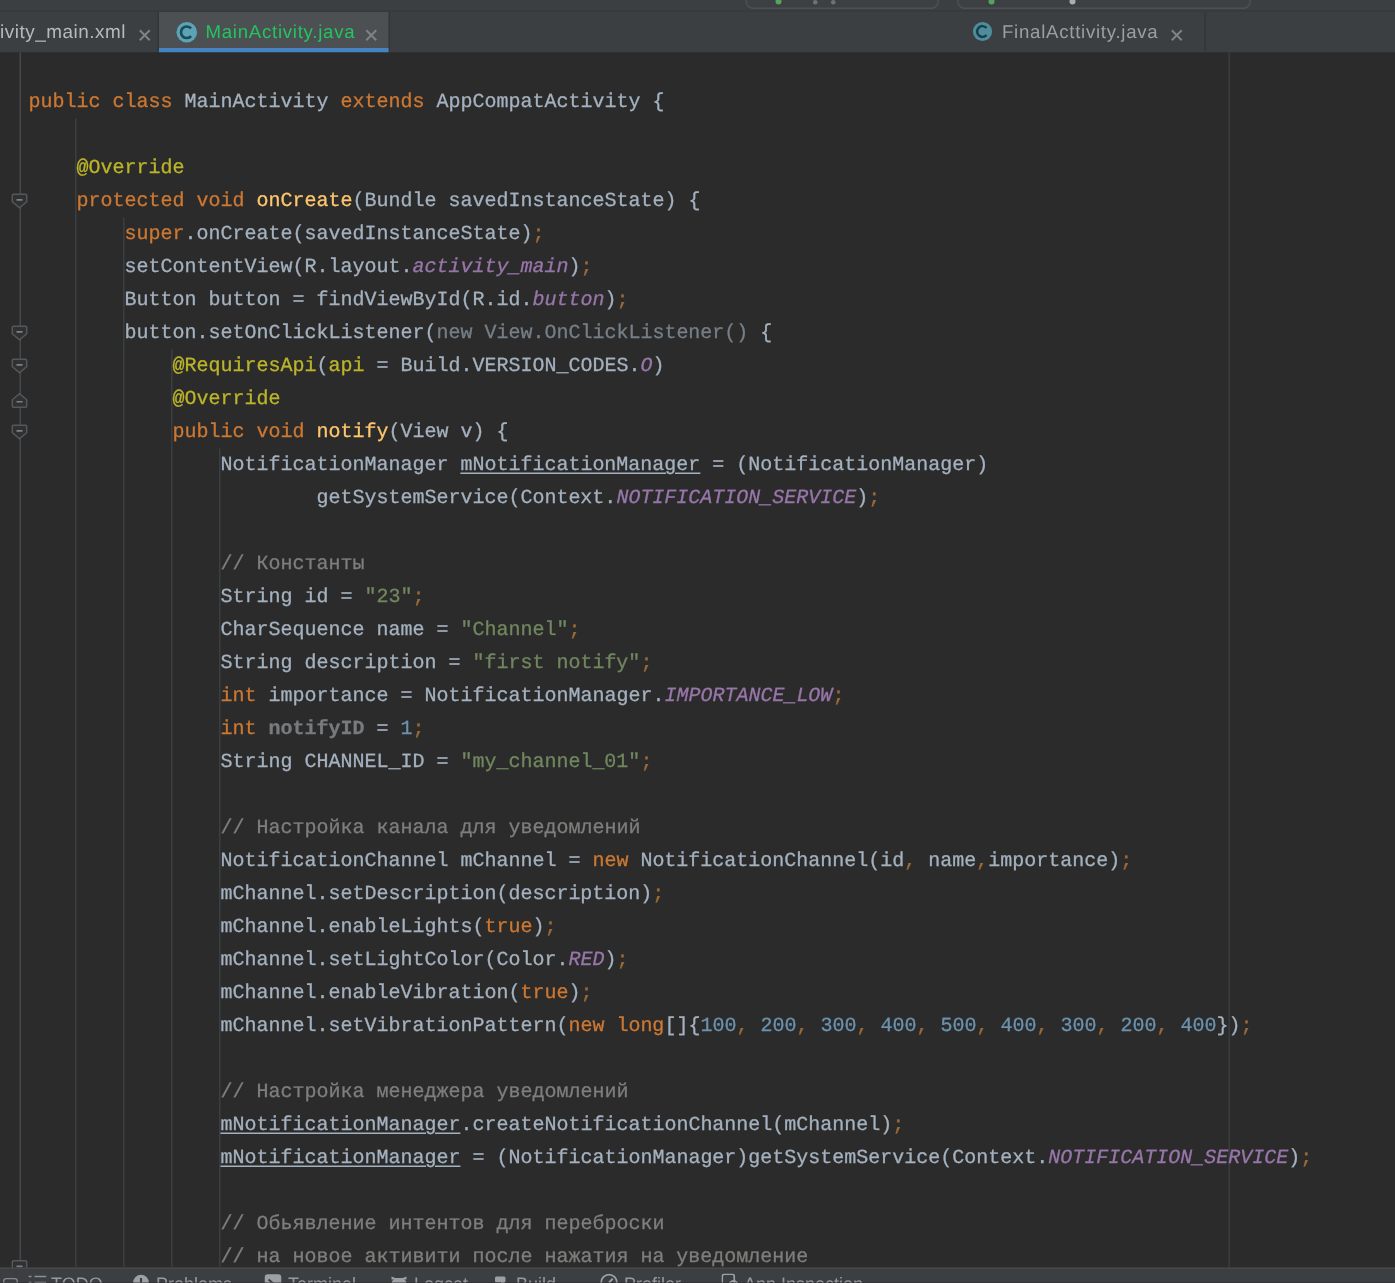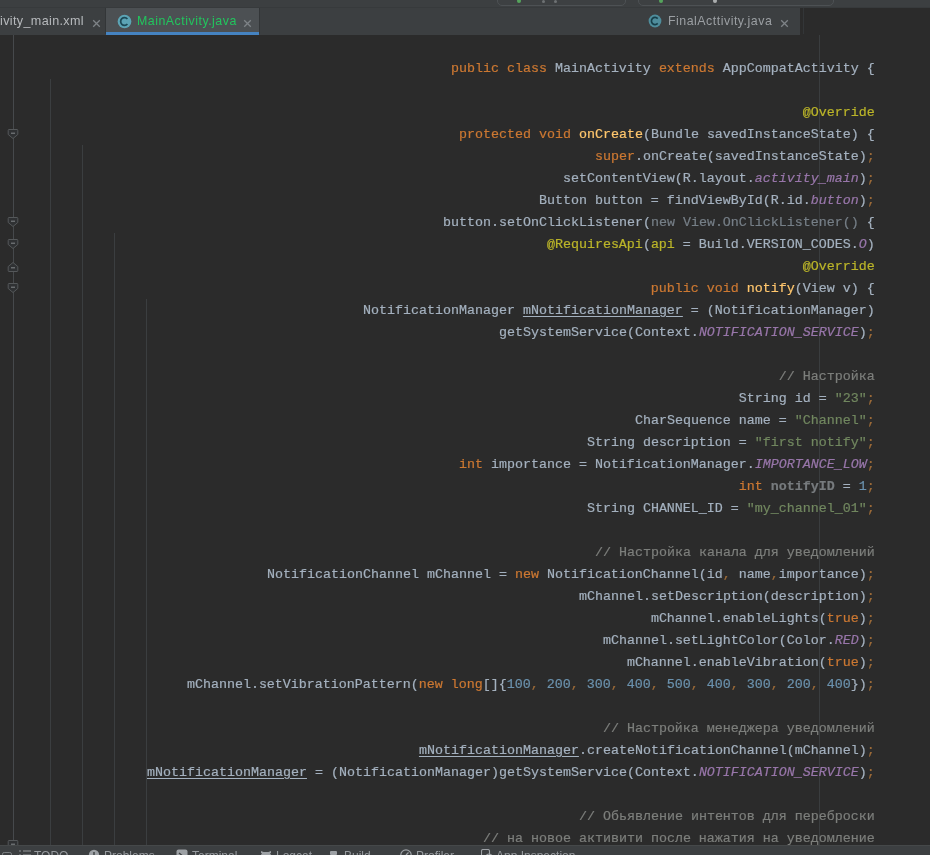--- a/index.html
+++ b/index.html
@@ -1,21 +1,21 @@
 <!DOCTYPE html>
 <html><head><meta charset="utf-8"><style>
 html,body{margin:0;padding:0;width:930px;height:855px;overflow:hidden;background:#2b2b2b;}
 .abs{position:absolute;}
 #top{position:absolute;left:0;top:0;width:930px;height:8px;background:#3c3f41;border-bottom:1px solid #373a3c;box-sizing:border-box;overflow:hidden;}
 .tbtn{position:absolute;top:-9px;height:13px;border:1px solid #4d5154;border-radius:5px;background:#3d4042;}
 .dot{position:absolute;border-radius:50%;}
-#tabs{position:absolute;left:0;top:8px;width:800px;height:27px;background:#3c3f41;font-family:"Liberation Sans",sans-serif;font-size:12.4px;}
+#tabs{position:absolute;left:0;top:8px;width:930px;height:27px;background:#3c3f41;font-family:"Liberation Sans",sans-serif;font-size:12.4px;}
 .tab{position:absolute;top:0;height:26px;border-right:1px solid #333638;}
 .tlabel{position:absolute;top:6px;white-space:nowrap;letter-spacing:0.5px;}
-#editor{position:absolute;left:0;top:35px;width:930px;height:810px;background:#2b2b2b;text-align:right;}
+#editor{position:absolute;left:0;top:35px;width:930px;height:810px;background:#2b2b2b;}
 .vline{position:absolute;width:1px;}
 pre{margin:0;position:absolute;left:19px;top:23px;font-family:"Liberation Mono",monospace;font-size:13.33px;line-height:22px;color:#a4b1bf;-webkit-text-stroke:0.2px currentColor;}
 .k{color:#cc7832;} .m{color:#ffc66d;} .a{color:#bbb529;} .s{color:#71875f;}
 .n{color:#6b92ae;} .c{color:#7d7f7c;} .f{color:#9876aa;font-style:italic;}
 .g{color:#767f87;} .u{text-decoration:underline;text-underline-offset:2px;}
 .d{color:#777b7e;font-weight:bold;} .p{color:#9b6a38;}
 .fold{position:absolute;}
 #bottom{position:absolute;left:0;top:845px;width:930px;height:10px;background:#3c3f41;border-top:1px solid #454849;box-sizing:border-box;overflow:hidden;font-family:"Liberation Sans",sans-serif;font-size:12px;color:#979b9f;}
 .bi{position:absolute;top:3px;white-space:nowrap;}
 .bic{position:absolute;top:3px;}
@@ -72,21 +72,21 @@
         <span class="k">super</span>.onCreate(savedInstanceState)<span class="p">;</span>
         setContentView(R.layout.<span class="f">activity_main</span>)<span class="p">;</span>
         Button button = findViewById(R.id.<span class="f">button</span>)<span class="p">;</span>
         button.setOnClickListener(<span class="g">new View.OnClickListener() </span>{
             <span class="a">@RequiresApi</span>(<span class="a">api</span> = Build.VERSION_CODES.<span class="f">O</span>)
             <span class="a">@Override</span>
             <span class="k">public</span> <span class="k">void</span> <span class="m">notify</span>(View v) {
                 NotificationManager <span class="u">mNotificationManager</span> = (NotificationManager)
                         getSystemService(Context.<span class="f">NOTIFICATION_SERVICE</span>)<span class="p">;</span>
 
-                <span class="c">// Настройка</span>
+                <span class="c">// Константы</span>
                 String id = <span class="s">"23"</span><span class="p">;</span>
                 CharSequence name = <span class="s">"Channel"</span><span class="p">;</span>
                 String description = <span class="s">"first notify"</span><span class="p">;</span>
                 <span class="k">int</span> importance = NotificationManager.<span class="f">IMPORTANCE_LOW</span><span class="p">;</span>
                 <span class="k">int</span> <span class="d">notifyID</span> = <span class="n">1</span><span class="p">;</span>
                 String CHANNEL_ID = <span class="s">"my_channel_01"</span><span class="p">;</span>
 
                 <span class="c">// Настройка канала для уведомлений</span>
                 NotificationChannel mChannel = <span class="k">new</span> NotificationChannel(id<span class="p">,</span> name<span class="p">,</span>importance)<span class="p">;</span>
                 mChannel.setDescription(description)<span class="p">;</span>

